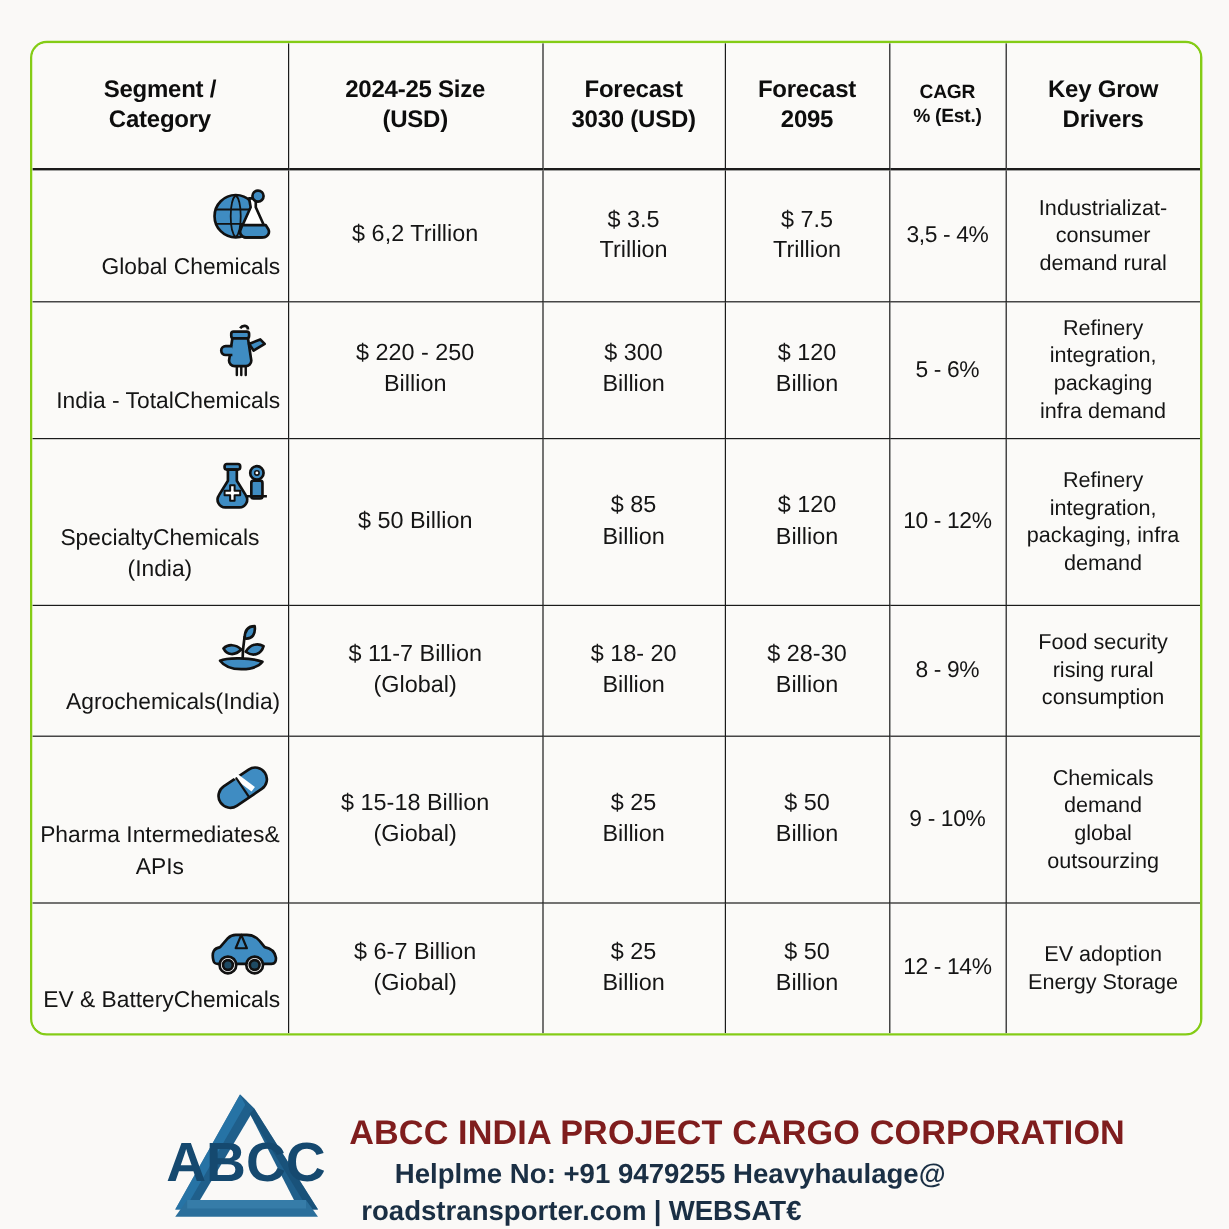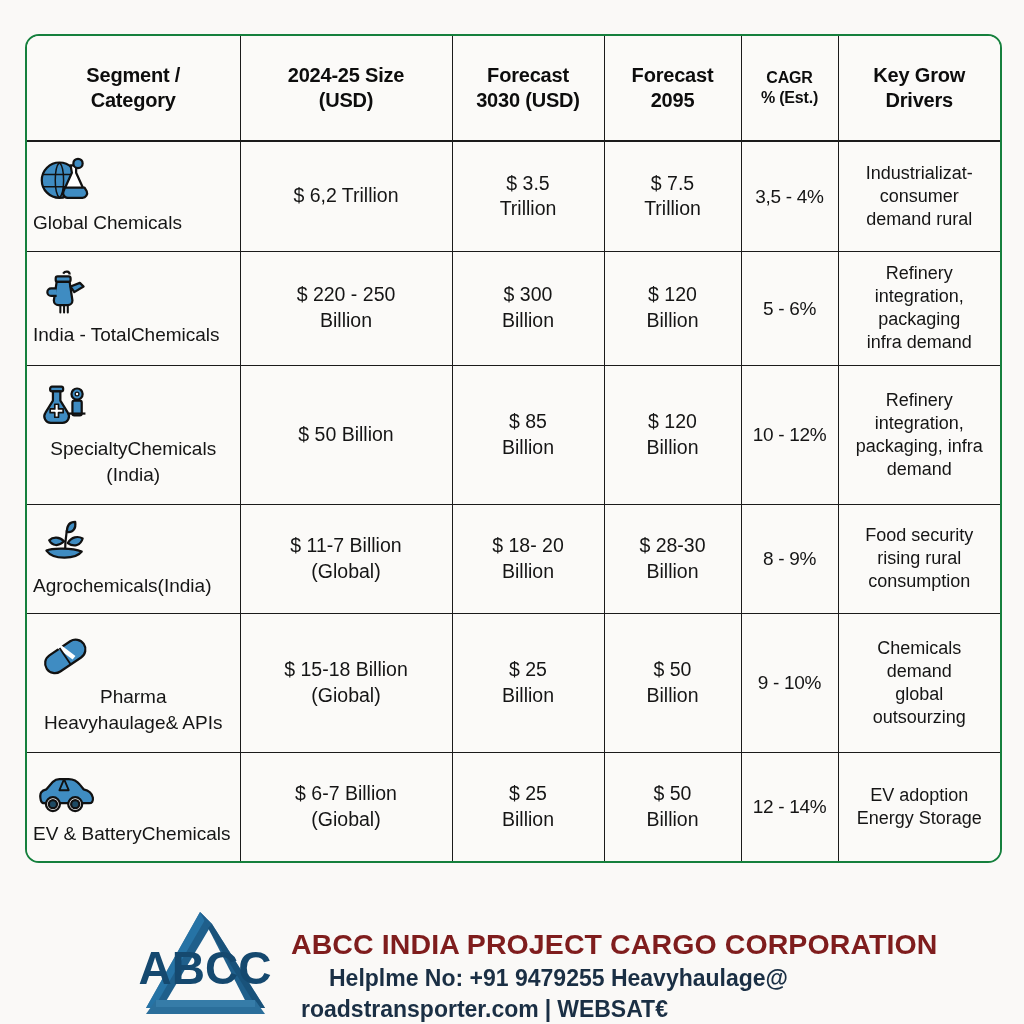--- a/index.html
+++ b/index.html
@@ -8,21 +8,21 @@
     background:#faf9f7;
     font-family:"Liberation Sans", sans-serif;
     color:#111111;
     overflow:hidden;
   }
   .page{position:relative;width:1024px;height:1024px;box-sizing:border-box;}
 
   
   .table-wrap{
     position:absolute;left:25px;top:34px;width:977px;height:829px;
-    border:2px solid #15803d;border-radius:14px;background:#fbfaf8;
+    border:2px solid #84cc16;border-radius:14px;background:#fbfaf8;
     box-sizing:border-box;overflow:hidden;
   }
   table{
     width:100%;height:100%;border-collapse:collapse;table-layout:fixed;
   }
   col.c0{width:213px}
   col.c1{width:212px}
   col.c2{width:152px}
   col.c3{width:137px}
   col.c4{width:97px}
@@ -45,21 +45,21 @@
   }
   thead th.narrow{font-size:16px;}
 
   tbody td{
     font-size:19.5px;line-height:1.32;color:#151515;font-weight:400;
   }
   tbody td.drivers{font-size:18px;line-height:1.28;}
   tbody td.cagr{font-size:19px;letter-spacing:-0.3px;}
   tbody td.seg{padding-top:8px;padding-bottom:8px;}
 
-  .seg-inner{display:flex;flex-direction:column;align-items:flex-start;justify-content:center;gap:2px;}
+  .seg-inner{display:flex;flex-direction:column;align-items:flex-end;justify-content:center;gap:2px;}
   .seg-label{font-size:19px;line-height:1.2;color:#151515;}
   .icon{width:64px;height:52px;display:block;}
   .v-sub{display:block;}
 
   
   .footer{
     position:absolute;left:10px;top:880px;width:977px;height:144px;
     display:flex;align-items:flex-end;
   }
   .logo{width:135px;height:120px;flex:0 0 135px;margin-left:128px;}
@@ -274,21 +274,21 @@
               <div class="seg-inner">
       <span>
                   <svg class="icon" viewBox="0 0 64 56">
                     <g stroke="#111111" stroke-width="2.4" stroke-linejoin="round">
       <rect x="8" y="18" width="48" height="21" rx="10.5" fill="#3f8cc2" transform="rotate(-34 32 28)"></rect>
       <path d="M32 14.5 L39 35" stroke="#ffffff" stroke-width="5" fill="none" transform="rotate(-34 32 28)"></path>
       <path d="M32 17.5v21" stroke="#111111" stroke-width="2" fill="none" transform="rotate(-34 32 28)"></path>
     </g>
                   </svg>
                 </span>
-      <span><span class="seg-label">Pharma Heavyhaulage</span><span class="seg-label">&amp; APIs</span></span>
+      <span><span class="seg-label">Pharma Intermediates</span><span class="seg-label">&amp; APIs</span></span>
     </div>
             </td>
             <td>
               <span class="v-sub">$ 15-18 Billion</span>
               <span class="v-sub">(Giobal)</span>
             </td>
             <td>
               <span class="v-sub">$ 25</span>
               <span class="v-sub">Billion</span>
             </td>

